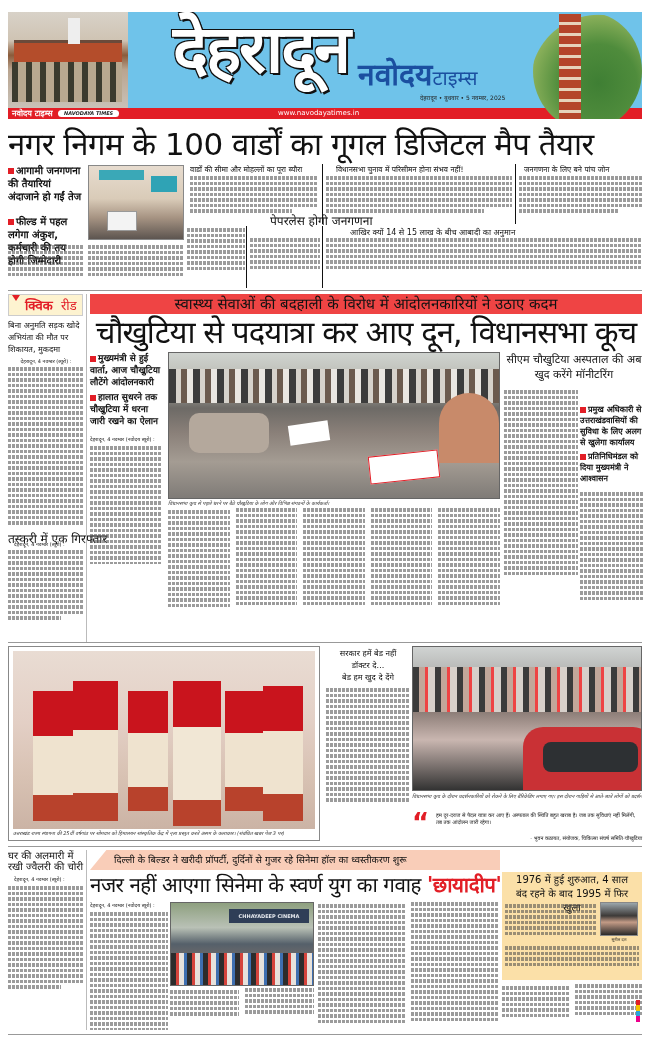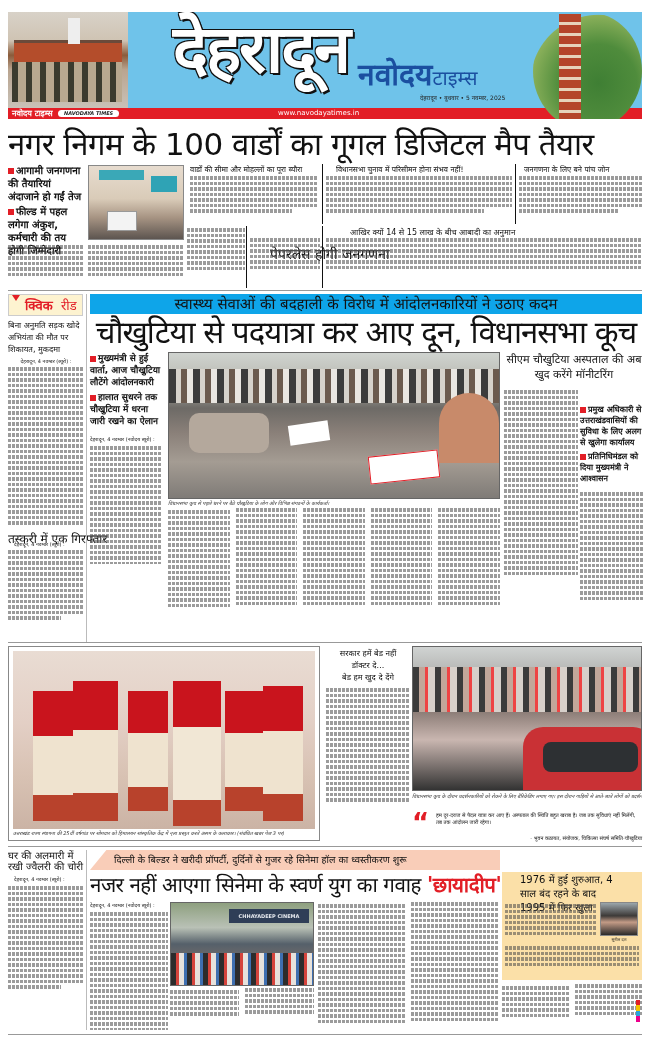--- a/index.html
+++ b/index.html
@@ -26,21 +26,21 @@
 .bullet{font-size:10px;line-height:13px;font-weight:bold;color:#111}
 .bullet::before{content:"";display:inline-block;width:6px;height:6px;background:#e21e26;margin-right:2px;vertical-align:middle}
 .txt{font-size:5.2px;line-height:7.3px;color:#222;text-align:justify;overflow:hidden}
 .txt .l{display:block;height:7.3px;background:repeating-linear-gradient(90deg,#4a4a4a 0 3px,transparent 3px 4px);opacity:.55;margin-top:2px;height:3.5px}
 .photo{overflow:hidden}
 .caption{font-size:5px;color:#333;font-style:italic;white-space:nowrap;overflow:hidden}
 .qr-tag{left:8px;top:294px;width:75px;height:22px;background:#fdf3d0;border:1px solid #ccc}
 .qr-tag .a{position:absolute;left:16px;top:4px;font-size:13px;font-weight:bold;color:#e21e26;line-height:14px}
 .qr-tag .b{position:absolute;left:52px;top:4px;font-size:13px;color:#e21e26;line-height:14px}
 .qr-tag .tri{position:absolute;left:3px;top:0;width:0;height:0;border-left:4px solid transparent;border-right:4px solid transparent;border-top:6px solid #e21e26}
-.kicker{background:#0ea5e9}
+.kicker{background:#ef4444}
 .banner2{background:#f9cdb8}
 </style>
 </head>
 <body>
 
 <div class="abs masthead">
   <div class="abs mh-photo-left">
     <div class="bldg"></div>
       <div class="tower"></div>
       <div class="soldiers"></div>
@@ -55,21 +55,21 @@
   </div>
   <div class="abs mh-photo-right">
       <div class="clock"></div>
     </div>
 </div>
 
 <div class="abs lead-head">नगर निगम के 100 वार्डों का गूगल डिजिटल मैप तैयार</div>
 
 <div class="abs" style="left:8px;top:164px;width:76px">
   <div class="bullet">आगामी जनगणना की तैयारियां अंदाजाने हो गईं तेज</div>
-  <div class="bullet" style="margin-top:2px">फील्ड में पहल लगेगा अंकुश, कर्मचारी की तय होगी जिम्मेदारी</div>
+  <div class="bullet" style="margin-top:12px">फील्ड में पहल लगेगा अंकुश, कर्मचारी की तय होगी जिम्मेदारी</div>
 </div>
 
 <div class="abs photo" style="left:88px;top:165px;width:96px;height:75px;background:linear-gradient(180deg,#e7dccf 0%,#d9cbb8 45%,#a89584 70%,#5d5550 100%);border:1px solid #888">
   <div style="position:absolute;left:10px;top:4px;width:45px;height:10px;background:#3aa8b7"></div>
   <div style="position:absolute;left:62px;top:10px;width:26px;height:16px;background:#2fa3b5"></div>
   <div style="position:absolute;left:18px;top:45px;width:30px;height:20px;background:#f3f3f3;border:1px solid #999"></div>
 </div>
 
 <div class="abs hd" style="left:190px;top:164px;font-size:7.5px">वार्डों की सीमा और मोहल्लों का पूरा ब्यौरा</div>
 <div class="abs txt" style="left:190px;top:174px;width:128px;height:44px">
@@ -126,21 +126,21 @@
   <span class="l"></span>
     <span class="l"></span>
     <span class="l"></span>
     <span class="l"></span>
     <span class="l"></span>
     <span class="l"></span>
     <span class="l"></span>
     <span class="l"></span>
 </div>
 <div class="abs col-rule" style="left:246px;top:226px;width:1px;height:62px"></div>
-<div class="abs hd" style="left:270px;top:244px;font-size:14px">पेपरलेस होगी जनगणना</div>
+<div class="abs hd" style="left:270px;top:212px;font-size:12px">पेपरलेस होगी जनगणना</div>
 <div class="abs txt" style="left:250px;top:236px;width:70px;height:52px">
   <span class="l"></span>
     <span class="l"></span>
     <span class="l"></span>
     <span class="l"></span>
     <span class="l"></span>
     <span class="l"></span>
 </div>
 <div class="abs col-rule" style="left:322px;top:226px;width:1px;height:62px"></div>
 <div class="abs hd" style="left:350px;top:226px;font-size:8px">आखिर क्यों 14 से 15 लाख के बीच आबादी का अनुमान</div>
@@ -578,21 +578,21 @@
     <span class="l"></span>
     <span class="l"></span>
     <span class="l"></span>
     <span class="l"></span>
     <span class="l"></span>
     <span class="l"></span>
     <span class="l"></span>
 </div>
 
 <div class="abs" style="left:502px;top:872px;width:140px;height:108px;background:#fbe0a8">
-  <div class="hd" style="font-size:10px;line-height:14px;white-space:normal;padding:1px 18px">1976 में हुई शुरुआत, 4 साल बंद रहने के बाद 1995 में फिर खुला</div>
+  <div class="hd" style="font-size:10px;line-height:14px;text-align:center;white-space:normal;padding:1px 8px">1976 में हुई शुरुआत, 4 साल बंद रहने के बाद 1995 में फिर खुला</div>
   <div class="txt" style="position:absolute;left:3px;top:30px;width:92px;height:40px">
     <span class="l"></span>
       <span class="l"></span>
       <span class="l"></span>
       <span class="l"></span>
       <span class="l"></span>
       <span class="l"></span>
   </div>
   <div style="position:absolute;left:98px;top:30px;width:38px;height:34px;background:linear-gradient(180deg,#9ba6ab 0%,#3d3a38 40%,#c39b86 60%,#2a2a2a 100%);border:1px solid #888"></div>
   <div style="position:absolute;left:98px;top:65px;width:38px;font-size:4px;text-align:center">सुनील दत्त</div>

